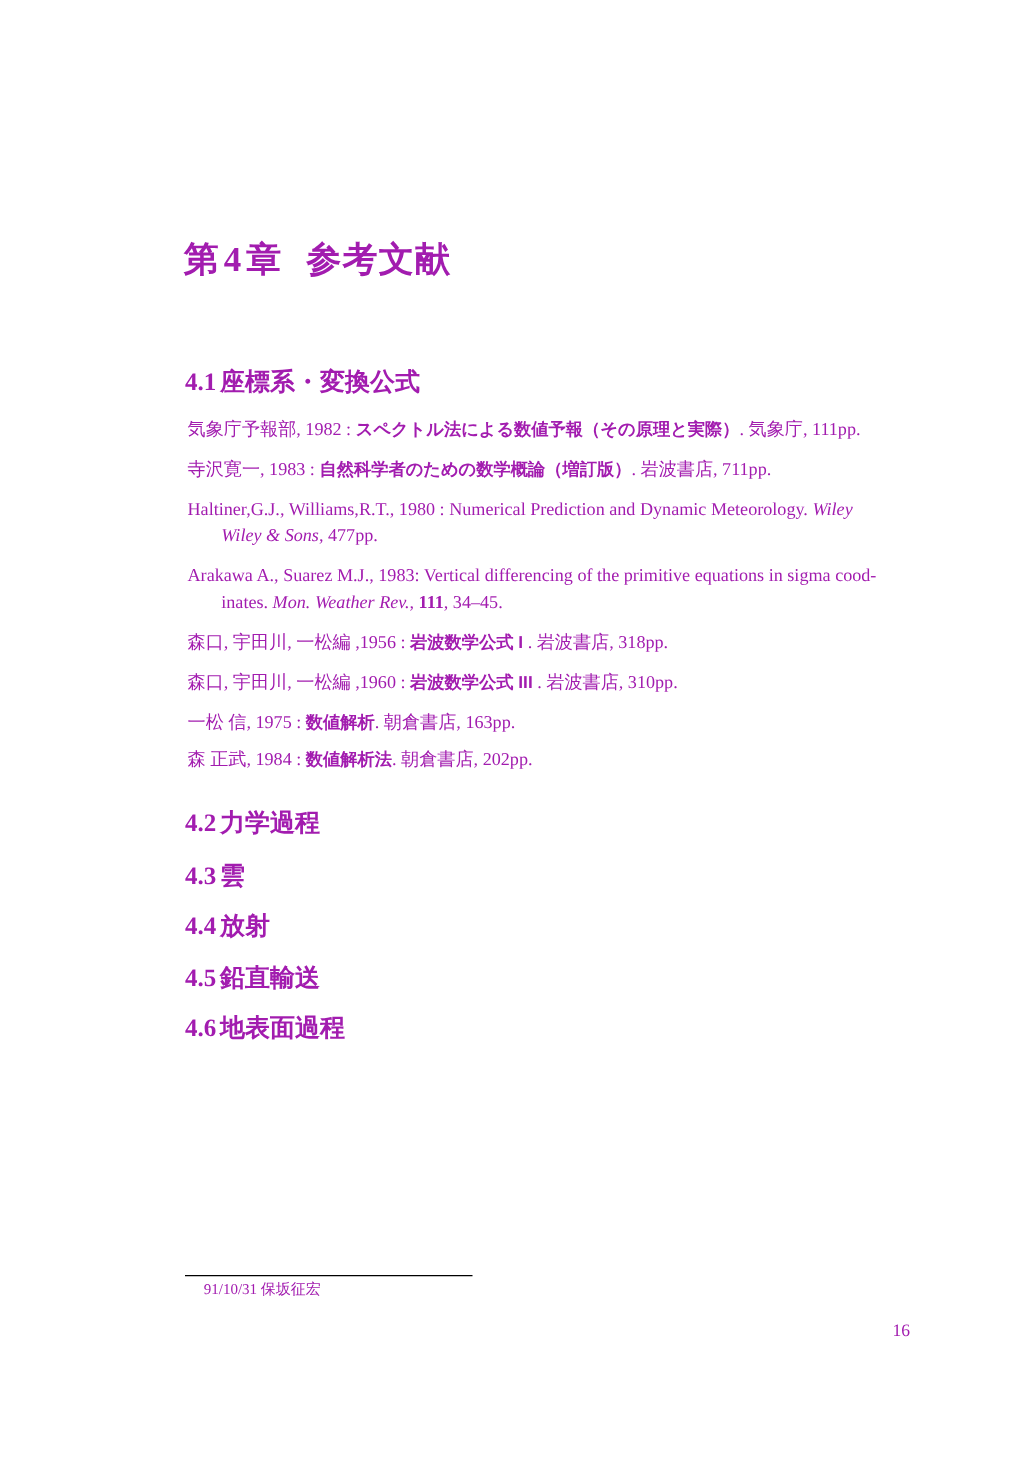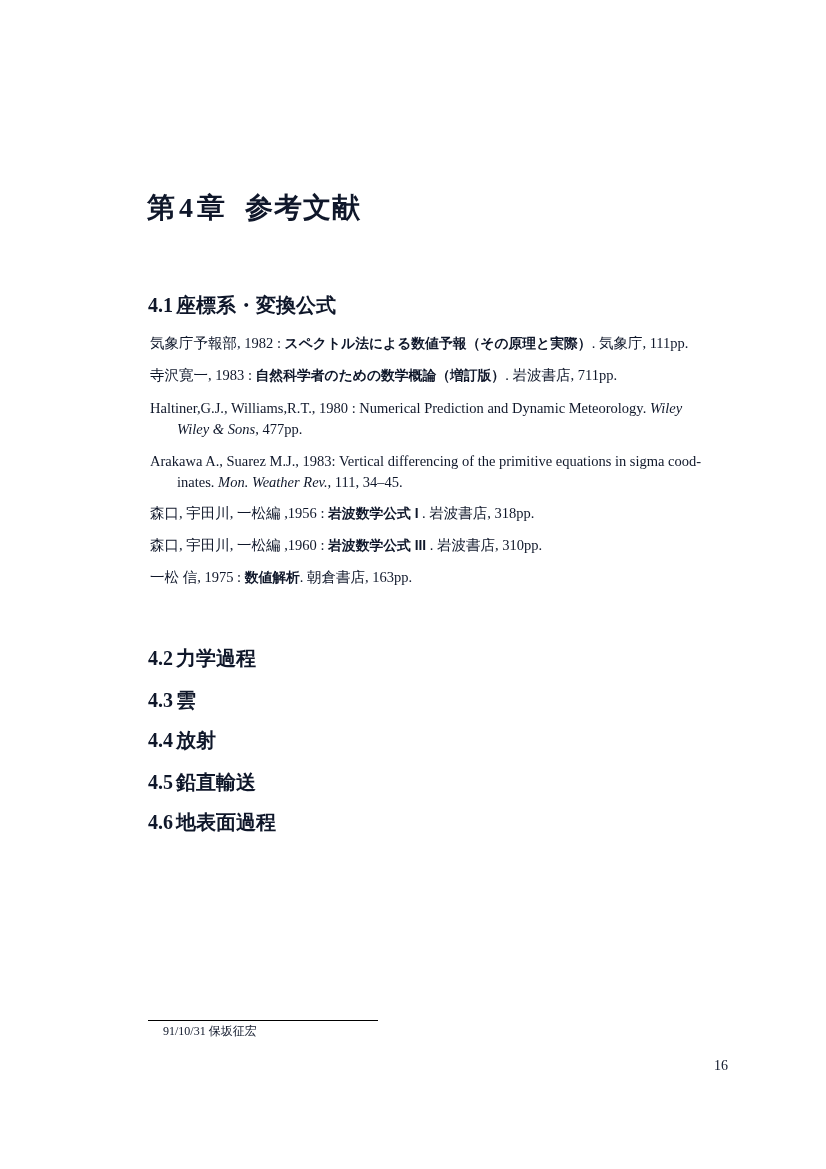--- a/index.html
+++ b/index.html
@@ -5,21 +5,21 @@
   html, body {
     margin: 0;
     padding: 0;
     background: #ffffff;
   }
   .page {
     position: relative;
     width: 826px;
     height: 1169px;
     background: #ffffff;
-    color: #0f172a;
+    color: #a21caf;
     font-family: "Liberation Serif", "DejaVu Serif", serif;
     overflow: hidden;
   }
   
   .chapter-heading {
     position: absolute;
     left: 147px;
     top: 189px;
     font-size: 28px;
     font-weight: bold;
@@ -64,21 +64,21 @@
     text-indent: -27px;
   }
   .oneline { white-space: nowrap; }
   .seg-normal { font-style: normal; }
   .seg-bold-gothic {
     font-family: "Liberation Sans", "DejaVu Sans", sans-serif;
     font-weight: bold;
     font-size: 13.8px;
   }
   .seg-italic { font-style: italic; }
-  .seg-bold { font-weight: normal; }
+  .seg-bold { font-weight: bold; }
   
   .footnote-rule {
     position: absolute;
     left: 148px;
     top: 1020px;
     width: 230px;
     height: 1px;
     background: #000000;
   }
   .footnote {
@@ -110,20 +110,21 @@
     <span class="sec-num">4.1</span><span class="sec-title">座標系・変換公式</span>
   </div>
 
   <div class="ref oneline" style="top:333px"><span class="seg-normal">気象庁予報部, 1982 : </span><span class="seg-bold-gothic">スペクトル法による数値予報（その原理と実際）</span><span class="seg-normal">. 気象庁, 111pp.</span></div>
   <div class="ref oneline" style="top:365px"><span class="seg-normal">寺沢寛一, 1983 : </span><span class="seg-bold-gothic">自然科学者のための数学概論（増訂版）</span><span class="seg-normal">. 岩波書店, 711pp.</span></div>
   <div class="ref" style="top:398px"><span class="seg-normal">Haltiner,G.J., Williams,R.T., 1980 : Numerical Prediction and Dynamic Meteorology.  </span><span class="seg-italic">Wiley</span><br><span class="seg-italic">Wiley &amp; Sons</span><span class="seg-normal">, 477pp.</span></div>
   <div class="ref" style="top:451px"><span class="seg-normal">Arakawa A., Suarez M.J., 1983: Vertical differencing of the primitive equations in sigma cood-</span><br><span class="seg-normal">inates. </span><span class="seg-italic">Mon. Weather Rev.</span><span class="seg-normal">, </span><span class="seg-bold">111</span><span class="seg-normal">, 34–45.</span></div>
   <div class="ref oneline" style="top:503px"><span class="seg-normal">森口, 宇田川, 一松編 ,1956 : </span><span class="seg-bold-gothic">岩波数学公式 I</span><span class="seg-normal"> . 岩波書店, 318pp.</span></div>
   <div class="ref oneline" style="top:535px"><span class="seg-normal">森口, 宇田川, 一松編 ,1960 : </span><span class="seg-bold-gothic">岩波数学公式 III</span><span class="seg-normal"> . 岩波書店, 310pp.</span></div>
   <div class="ref oneline" style="top:567px"><span class="seg-normal">一松 信, 1975 : </span><span class="seg-bold-gothic">数値解析</span><span class="seg-normal">. 朝倉書店, 163pp.</span></div>
+  <div class="ref oneline" style="top:597px"><span class="seg-normal">森 正武, 1984 : </span><span class="seg-bold-gothic">数値解析法</span><span class="seg-normal">. 朝倉書店, 202pp.</span></div>
 
   <div class="section-heading" style="top:645px">
     <span class="sec-num">4.2</span><span class="sec-title">力学過程</span>
   </div>
   <div class="section-heading" style="top:687px">
     <span class="sec-num">4.3</span><span class="sec-title">雲</span>
   </div>
   <div class="section-heading" style="top:727px">
     <span class="sec-num">4.4</span><span class="sec-title">放射</span>
   </div>

